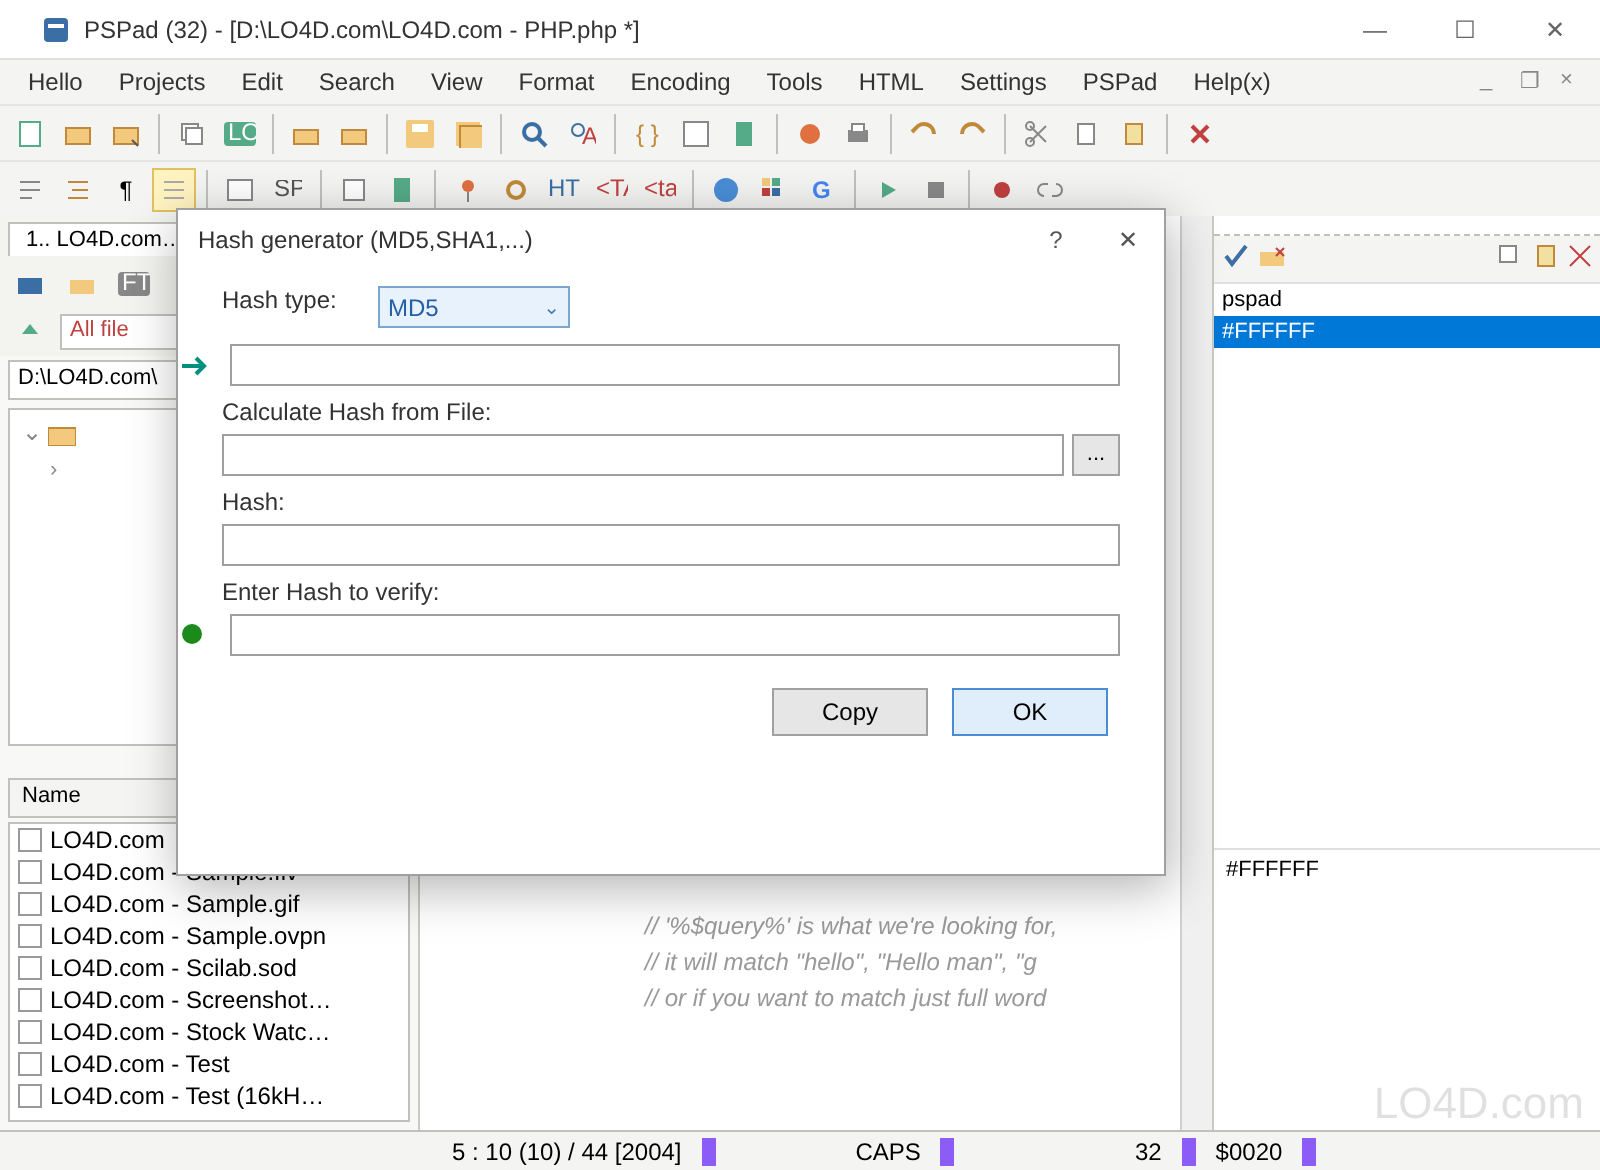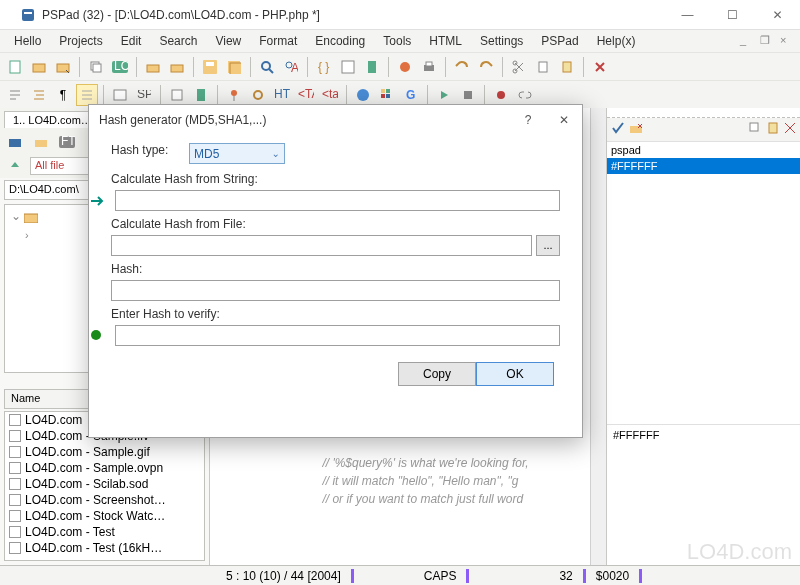--- a/index.html
+++ b/index.html
@@ -47,38 +47,38 @@
 
 .right { width: 194px; border-left: 1px solid #c8c8c4; background: #fff; display: flex; flex-direction: column; }
 .right .rtool { height: 24px; background: #f4f4f2; display: flex; align-items: center; gap: 4px; padding: 0 4px; border-bottom: 1px solid #e0e0e0; }
 .right .seltext { padding: 2px 4px; font-size: 11px; }
 .right .selected { background: #0078d7; color: #fff; padding: 2px 4px; font-size: 11px; }
 .right .spacer { flex: 1; }
 .right .hexrow { padding: 4px 6px; font-size: 11px; border-top: 1px solid #e0e0e0; }
 
 
 .status { height: 20px; background: #f4f4f2; border-top: 1px solid #c0c0bc; display: flex; align-items: center; font-size: 11px; padding: 0 6px; position: absolute; bottom: 0; left: 0; right: 0; }
-.status .seg { padding: 0 10px; border-right: 3px solid #8b5cf6; text-align: right; }
+.status .seg { padding: 0 10px; border-right: 7px solid #8b5cf6; text-align: right; }
 
 
 .dialog { position: absolute; top: 104px; left: 88px; width: 495px; height: 334px; background: #fff; border: 1px solid #a0a0a0; box-shadow: 2px 6px 24px rgba(0,0,0,0.3); z-index: 100; }
 .dialog .dlg-title { height: 30px; display: flex; align-items: center; padding-left: 10px; font-size: 12px; color: #333; }
 .dialog .dlg-title .spacer { flex: 1; }
 .dialog .dlg-title .dlgbtn { width: 36px; height: 30px; display: flex; align-items: center; justify-content: center; color: #555; }
 .dialog .dlg-body { padding: 8px 22px; }
 .dialog .row { display: flex; align-items: flex-start; margin-bottom: 8px; }
 .dialog .lbl { width: 78px; font-size: 12px; color: #333; }
 .dialog .combo { width: 96px; height: 21px; border: 1px solid #7aa7d0; background: #e8f2fd; display: flex; align-items: center; padding: 0 4px; font-size: 12px; color: #2360a5; }
 .dialog .combo .arrow { margin-left: auto; font-size: 10px; color: #4a7bb0; }
 .dialog .sectlbl { font-size: 12px; color: #333; margin: 6px 0 4px 0; }
 .dialog .inp { width: 100%; height: 21px; border: 1px solid #9f9f9f; padding: 0 4px; font-size: 12px; }
 .dialog .inprow { display: flex; align-items: center; gap: 4px; }
 .dialog .iconpre { width: 16px; height: 16px; margin-left: -22px; margin-right: 6px; }
 .dialog .browse { width: 24px; height: 21px; border: 1px solid #a0a0a0; background: #e6e6e6; text-align: center; font-size: 11px; line-height: 19px; }
-.dialog .btnrow { display: flex; justify-content: flex-end; margin-top: 16px; padding-right: 6px; }
+.dialog .btnrow { display: flex; justify-content: flex-end; gap: 12px; margin-top: 16px; padding-right: 6px; }
 .dialog .btn { min-width: 78px; height: 24px; border: 1px solid #a0a0a0; background: #e6e6e6; font-size: 12px; text-align: center; line-height: 22px; }
 .dialog .btn.primary { border: 1px solid #4a8dd6; background: #e0eefb; }
 
 .scrollb { width: 16px; background: #f0f0f0; border-left: 1px solid #d0d0d0; }
 
 .watermark { position: absolute; right: 8px; bottom: 20px; color: rgba(0,0,0,0.12); font-size: 22px; font-weight: 300; z-index: 200; pointer-events: none; }
 </style>
 </head>
 <body>
 
@@ -508,21 +508,20 @@
   </div>
   <div class="dlg-body">
     <div class="row">
       <span class="lbl">Hash type:</span>
       <div class="combo">
         <span>MD5</span>
           <span class="arrow">⌄</span>
       </div>
     </div>
 
-    <div class="sectlbl">Calculate Hash from String:</div>
     <div class="inprow">
       <span class="iconpre"><svg width="16" height="16">
             <path d="M2 8h10M9 4l4 4-4 4" stroke="#009080" stroke-width="2" fill="none"></path>
           </svg></span>
       <input class="inp" style="">
     </div>
 
     <div class="sectlbl">Calculate Hash from File:</div>
     <div class="inprow">
       <input class="inp" style="flex: 1 1 0%;">

